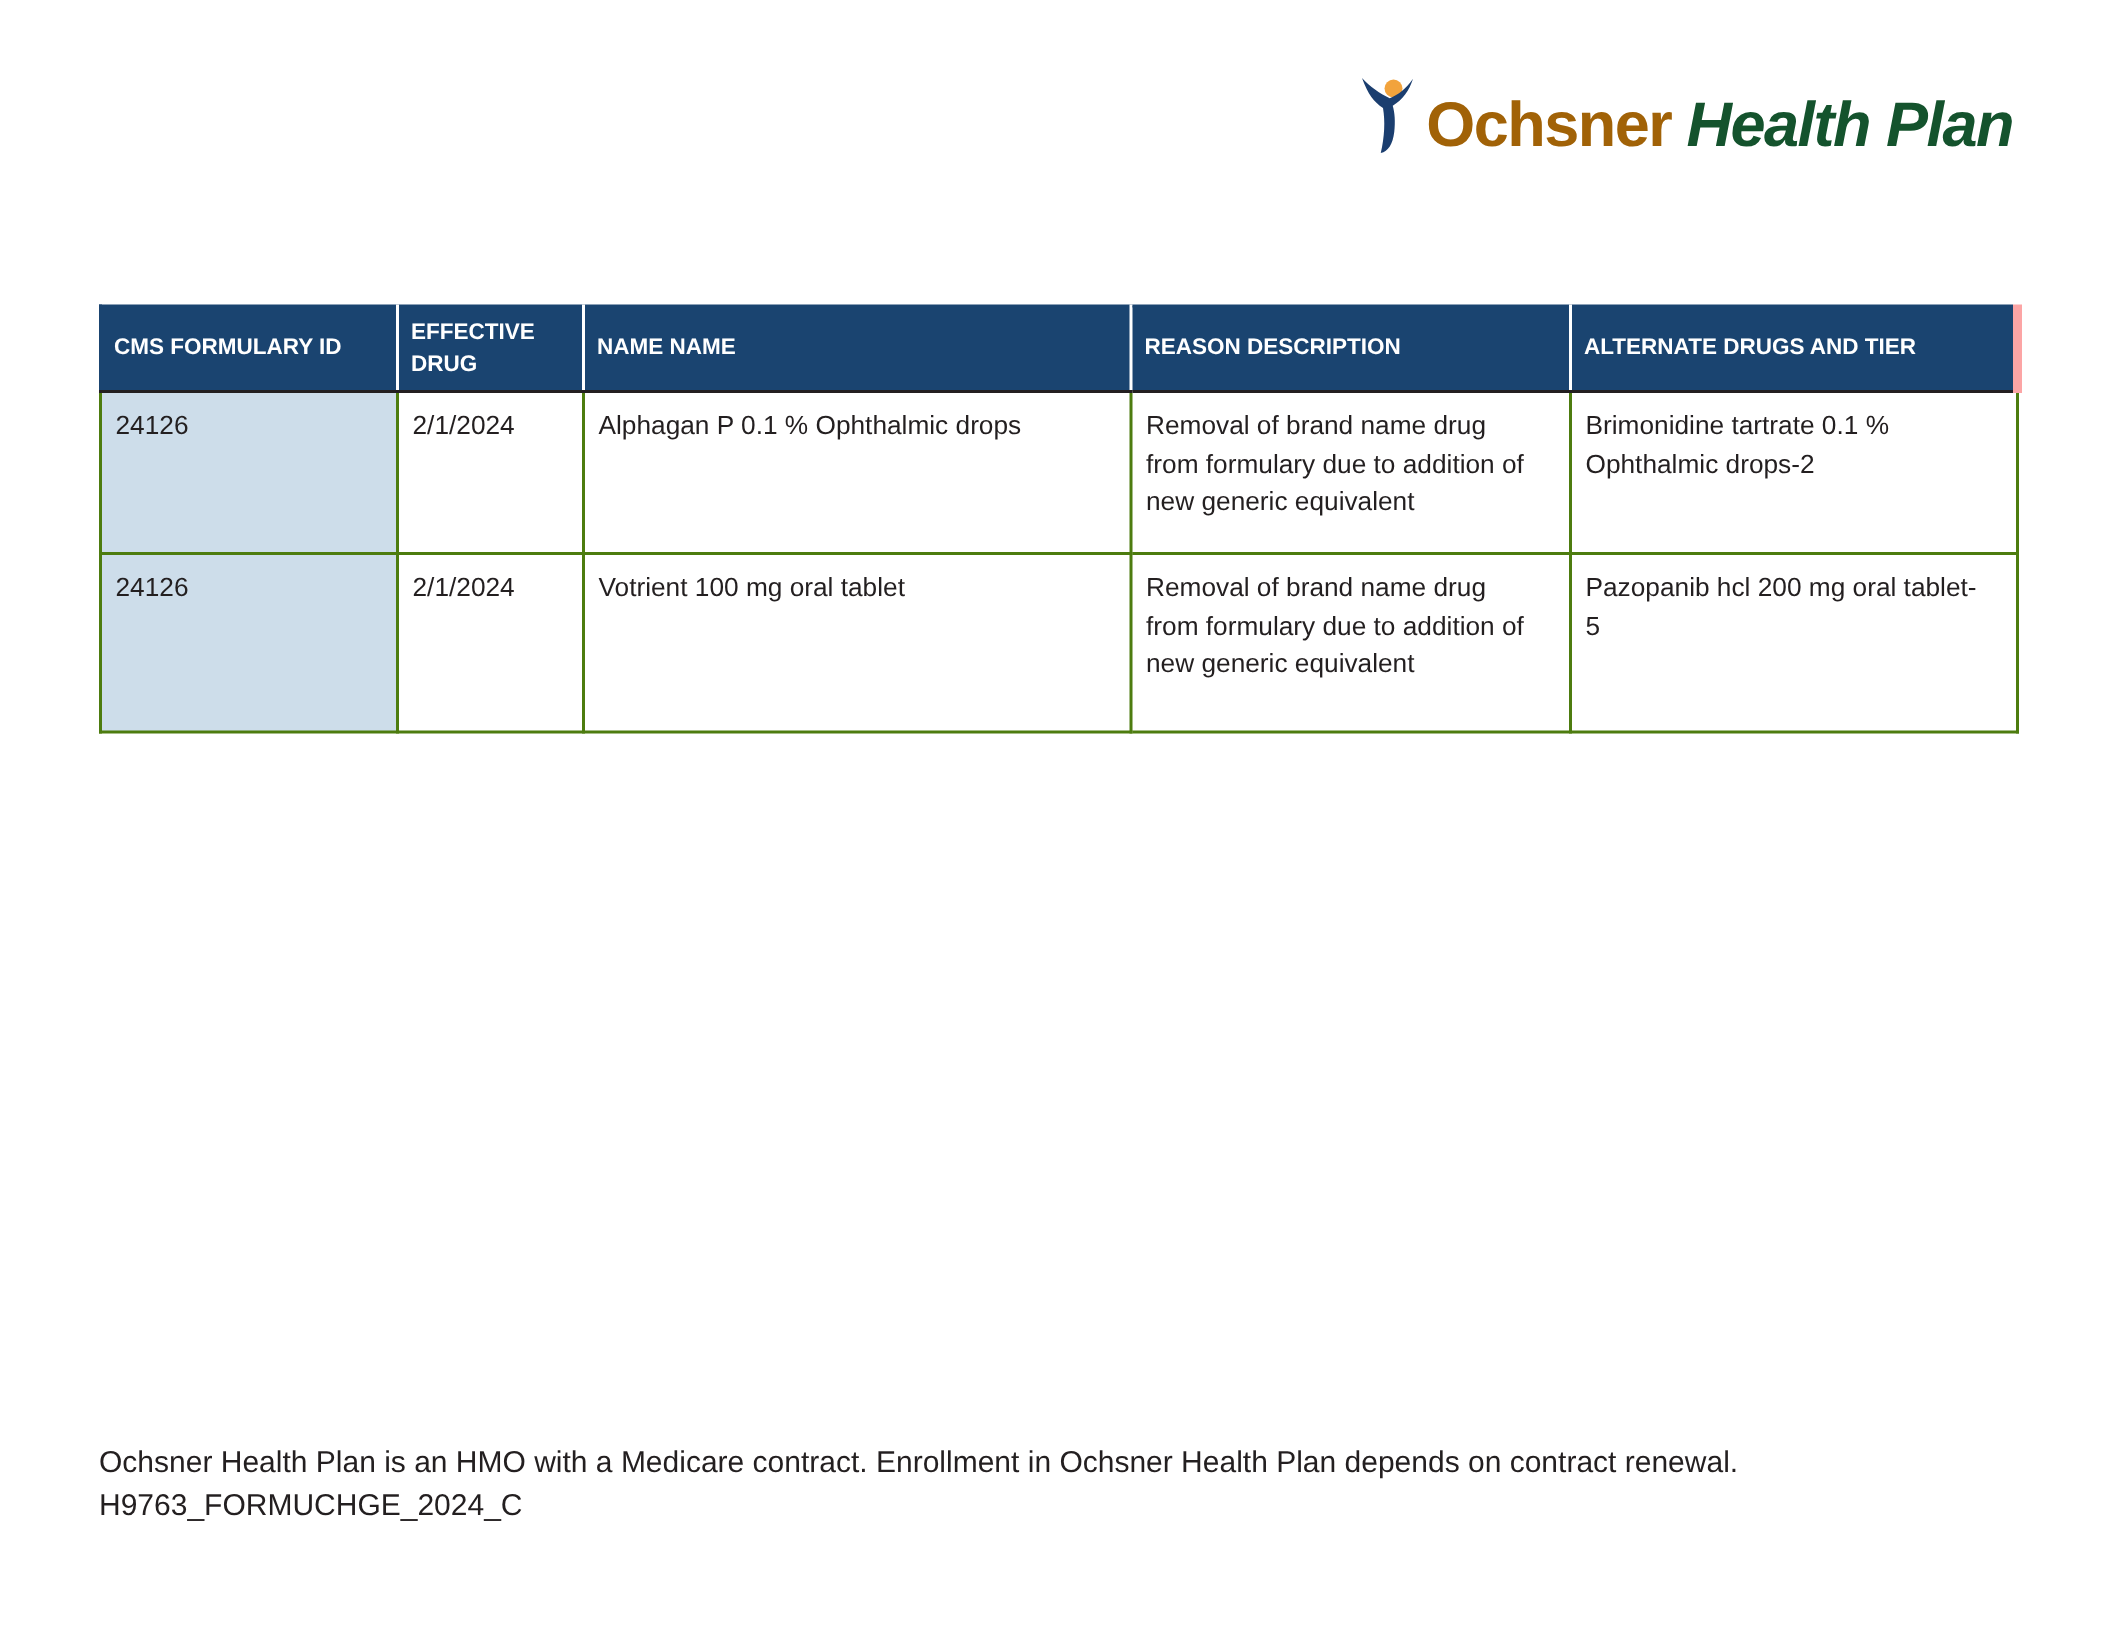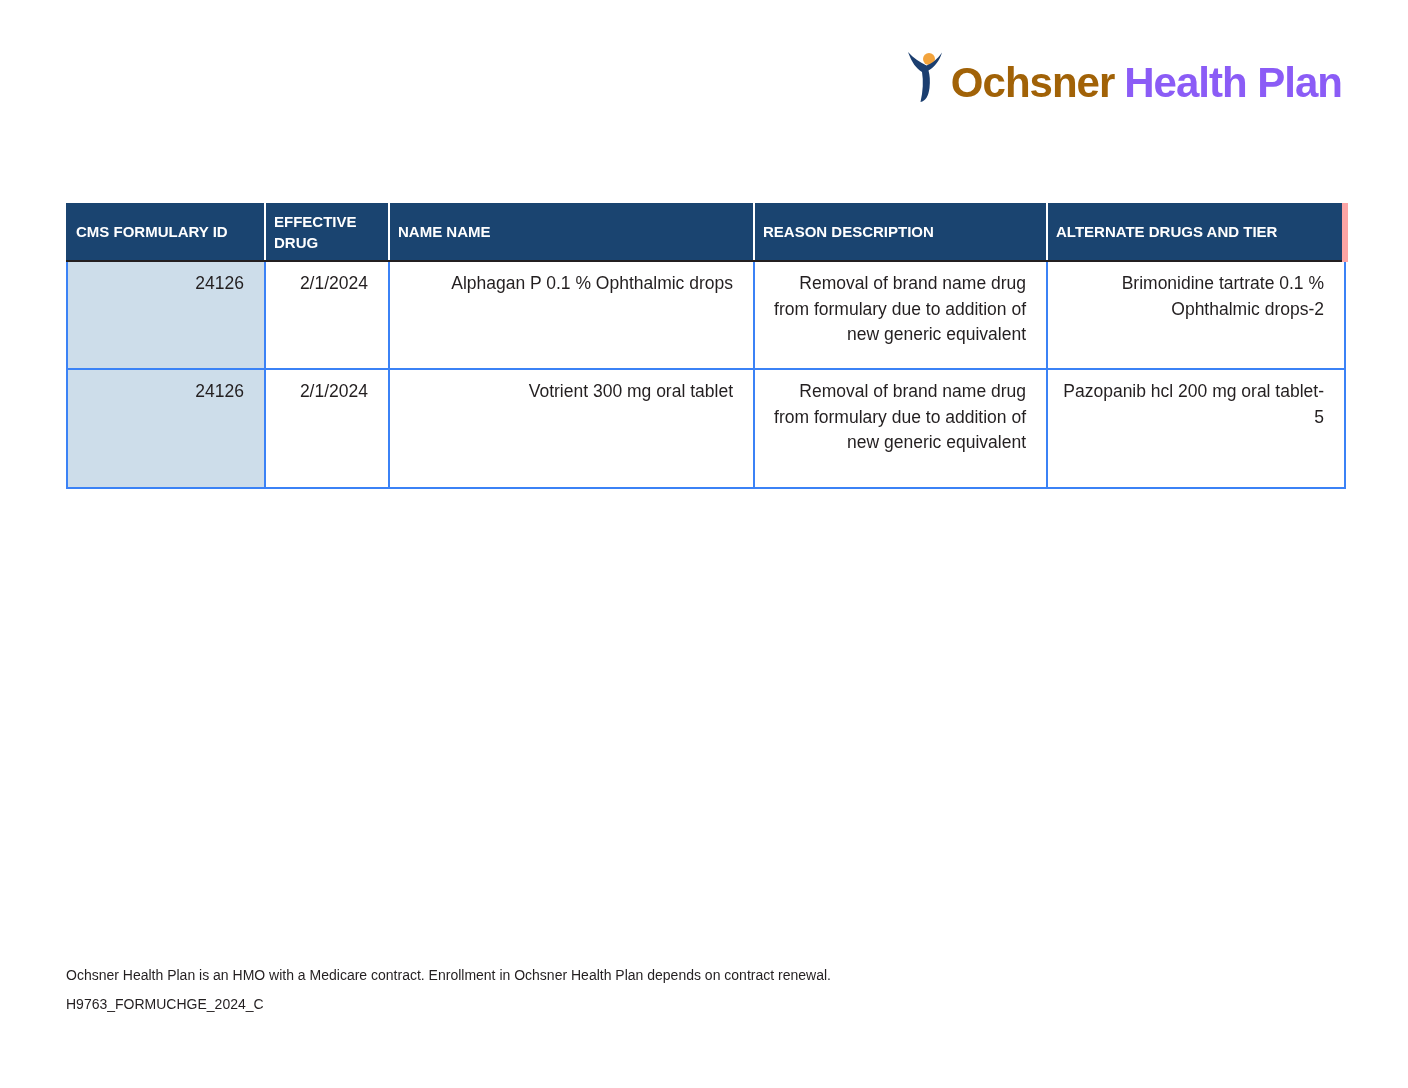--- a/index.html
+++ b/index.html
@@ -25,21 +25,21 @@
   }
   .logo-icon { width: 40px; height: 54px; flex: 0 0 auto; }
   .logo-text {
     font-size: 42px;
     font-weight: bold;
     letter-spacing: -1px;
     line-height: 1;
     white-space: nowrap;
   }
   .logo-brand { color: #a16207; }
-  .logo-suffix { color: #8b5cf6; margin-left: 10px; }
+  .logo-suffix { color: #14532d; margin-left: 10px; font-style: italic; }
 
   
   .doc-title {
     position: absolute;
     left: 66px;
     top: 119px;
     font-size: 21px;
     font-weight: bold;
     color: #161616;
     letter-spacing: -0.2px;
@@ -69,41 +69,40 @@
     line-height: 1.35;
   }
   .formulary-table th:first-child { border-left: 2px solid #1a4470; margin-top: 30px; }
   .formulary-table th:last-child  { border-right: 6px solid #fca5a5; }
   .formulary-table td {
     background: #ffffff;
     font-size: 17.5px;
     line-height: 25.5px;
     vertical-align: top;
     padding: 9px 20px 9px 9px;
-    border: 2px solid #3b82f6;
+    border: 2px solid #4d7c0f;
     color: #231f20;
-    text-align: right;
   }
   .formulary-table td.id-cell { background: #cdddea; }
   .formulary-table tr.row-1 td { height: 108px; }
   .formulary-table tr.row-2 td { height: 119px; }
 
   
   .col-id     { width: 198px; }
   .col-date   { width: 124px; }
   .col-drug   { width: 365px; }
   .col-reason { width: 293px; }
   .col-alt    { width: 298px; }
 
   
   .footer {
     position: absolute;
     left: 66px;
     top: 961px;
-    font-size: 14px;
+    font-size: 20px;
     line-height: 29px;
     color: #231f20;
   }
 </style>
 </head>
 <body>
 
 <div class="page">
 
   <div class="logo">
@@ -145,21 +144,21 @@
       <tr class="row-1">
         <td class="id-cell">24126</td>
         <td>2/1/2024</td>
         <td>Alphagan P 0.1 % Ophthalmic drops</td>
         <td>Removal of brand name drug from formulary due to addition of new generic equivalent</td>
         <td>Brimonidine tartrate 0.1 % Ophthalmic drops-2</td>
       </tr>
       <tr class="row-2">
         <td class="id-cell">24126</td>
         <td>2/1/2024</td>
-        <td>Votrient 300 mg oral tablet</td>
+        <td>Votrient 100 mg oral tablet</td>
         <td>Removal of brand name drug from formulary due to addition of new generic equivalent</td>
         <td>Pazopanib hcl 200 mg oral tablet-5</td>
       </tr>
     </tbody>
   </table>
 
   <div class="footer">
     <div>Ochsner Health Plan is an HMO with a Medicare contract. Enrollment in Ochsner Health Plan depends on contract renewal.</div>
     <div>H9763_FORMUCHGE_2024_C</div>
   </div>

